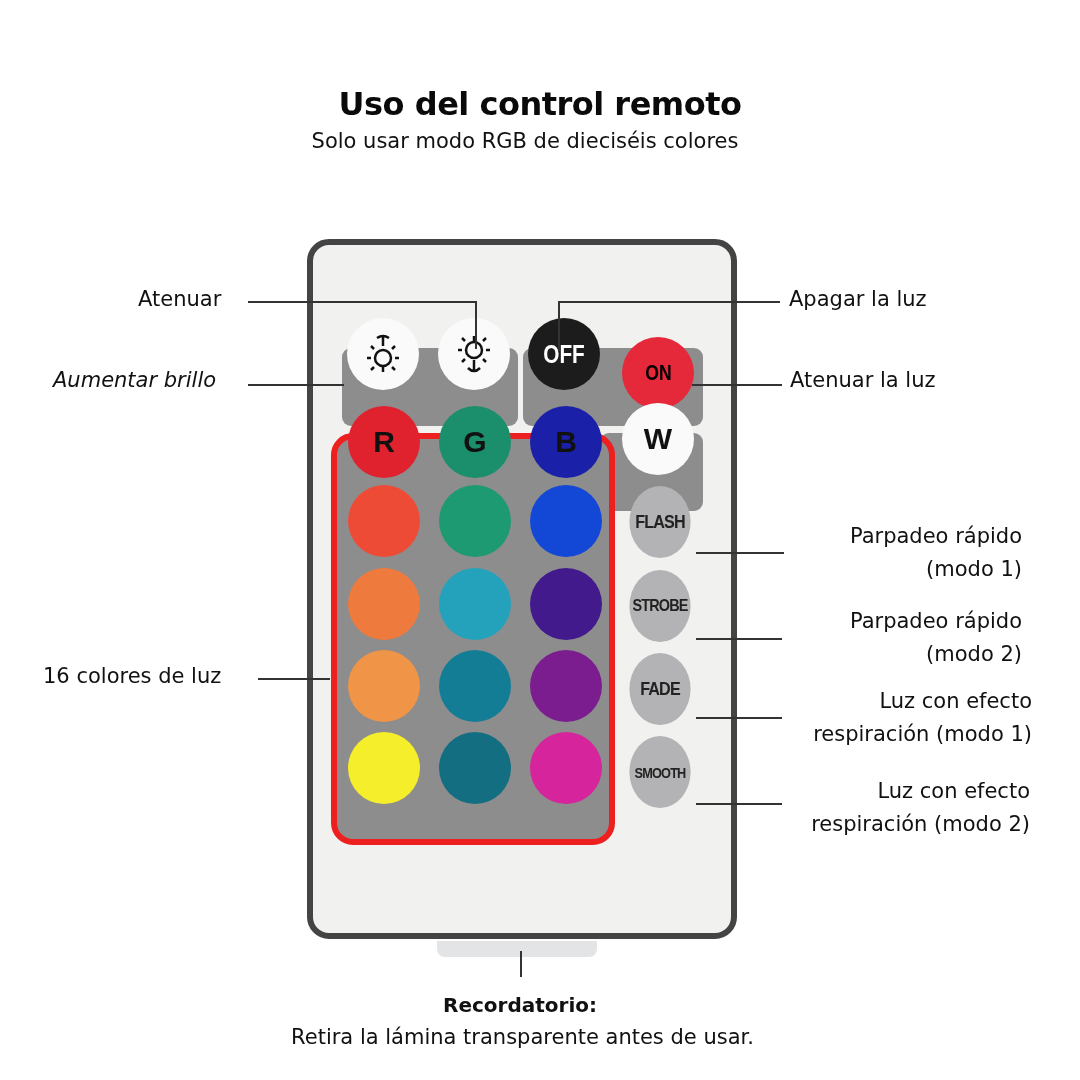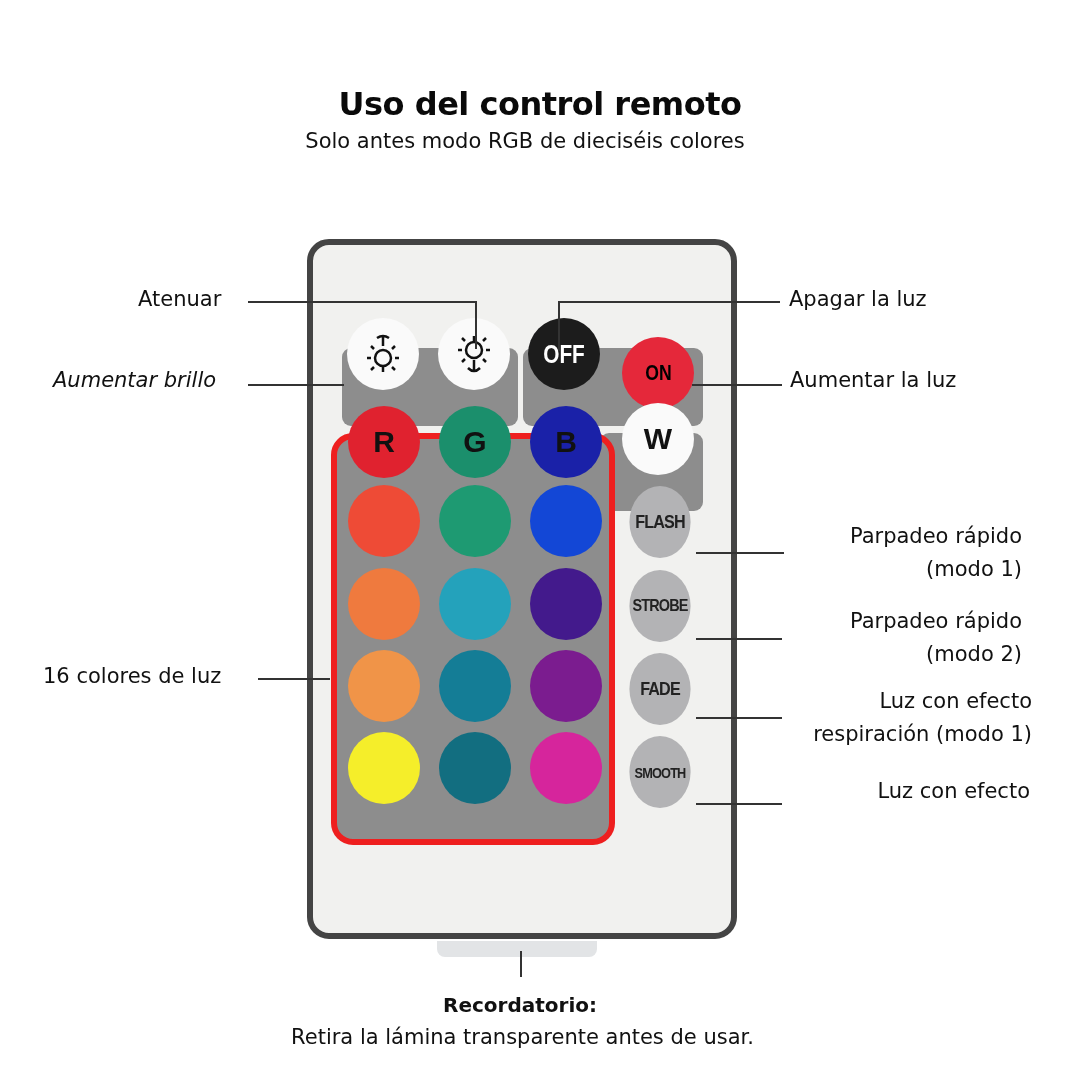--- a/index.html
+++ b/index.html
@@ -18,21 +18,21 @@
   .lbl{font-size:21px;color:#111;white-space:nowrap;text-align:right;}
   .lbl.c{line-height:33px;}
   .line{background:#333;}
   .rem-title{left:0;width:1040px;top:960px;text-align:center;font-size:20px;font-weight:bold;}
   .rem-text{left:0;width:1045px;top:992px;text-align:center;font-size:21px;}
 </style>
 </head>
 <body>
 
 <div class="abs title">Uso del control remoto</div>
-<div class="abs subtitle">Solo antes modo RGB de dieciséis colores</div>
+<div class="abs subtitle">Solo usar modo RGB de dieciséis colores</div>
 
 <div class="abs remote"></div>
 <div class="abs film"></div>
 
 <div class="abs panel" style="left:342px;top:315px;width:176px;height:78px;"></div>
 <div class="btn white" style="left:347px;top:318px;">
   <svg width="40" height="44" viewBox="0 0 40 44">
     <path d="M14 6 Q20 2 26 6" fill="none" stroke="#111" stroke-width="2.5"></path>
     <line x1="20" y1="4" x2="20" y2="14" stroke="#111" stroke-width="2.5"></line>
     <circle cx="20" cy="26" r="8" fill="none" stroke="#111" stroke-width="2.5"></circle>
@@ -150,33 +150,34 @@
 <div class="abs line" style="left:258px;top:645px;width:72px;height:1.5px;"></div>
 <div class="abs line" style="left:696px;top:519px;width:88px;height:1.5px;"></div>
 <div class="abs line" style="left:696px;top:605px;width:86px;height:1.5px;"></div>
 <div class="abs line" style="left:696px;top:684px;width:86px;height:1.5px;"></div>
 <div class="abs line" style="left:696px;top:770px;width:86px;height:1.5px;"></div>
 <div class="abs line" style="left:520px;top:918px;width:1.5px;height:26px;"></div>
 
 <div class="abs lbl" style="left:138px;top:254px;">Atenuar</div>
 <div class="abs lbl" style="left:53px;top:335px;font-style:italic;">Aumentar brillo</div>
 <div class="abs lbl" style="left:789px;top:254px;">Apagar la luz</div>
-<div class="abs lbl" style="left:790px;top:335px;">Aumentar la luz</div>
+<div class="abs lbl" style="left:790px;top:335px;">Atenuar la luz</div>
 <div class="abs lbl" style="left:43px;top:631px;">16 colores de luz</div>
 
 <div class="abs lbl c" style="left:782px;top:487px;width:240px;">
   <div>Parpadeo rápido</div>
   <div>(modo 1)</div>
 </div>
 <div class="abs lbl c" style="left:782px;top:572px;width:240px;">
   <div>Parpadeo rápido</div>
   <div>(modo 2)</div>
 </div>
 <div class="abs lbl c" style="left:772px;top:652px;width:260px;">
   <div>Luz con efecto</div>
   <div>respiración (modo 1)</div>
 </div>
 <div class="abs lbl c" style="left:770px;top:742px;width:260px;">
   <div>Luz con efecto</div>
+  <div>respiración (modo 2)</div>
 </div>
 
 <div class="abs rem-title">Recordatorio:</div>
 <div class="abs rem-text">Retira la lámina transparente antes de usar.</div>
 
 </body></html>

